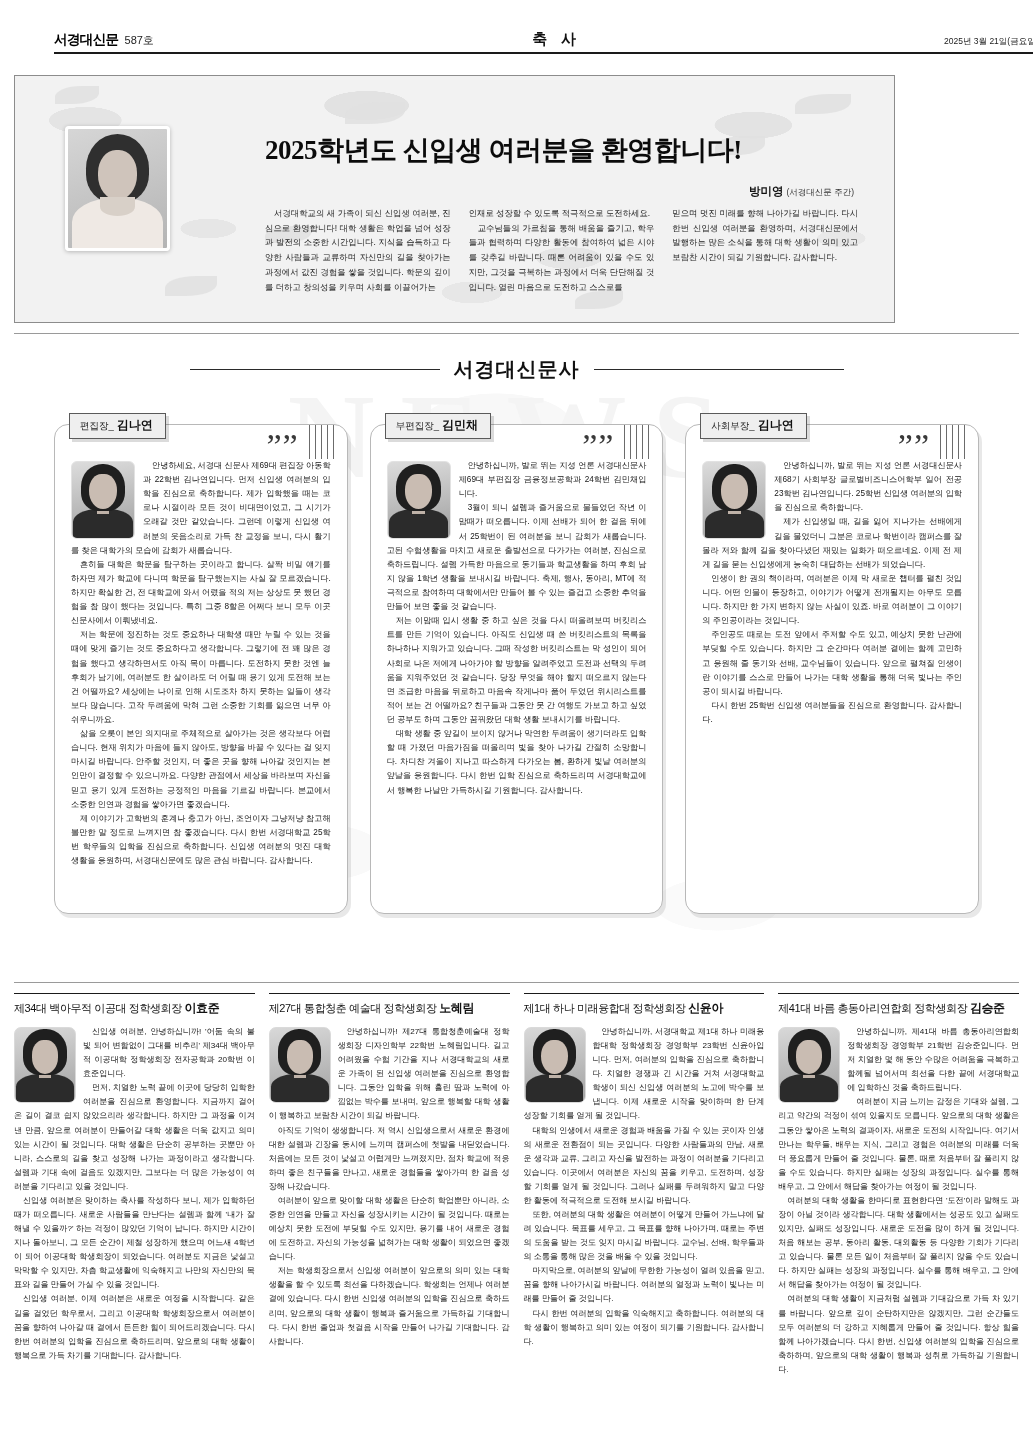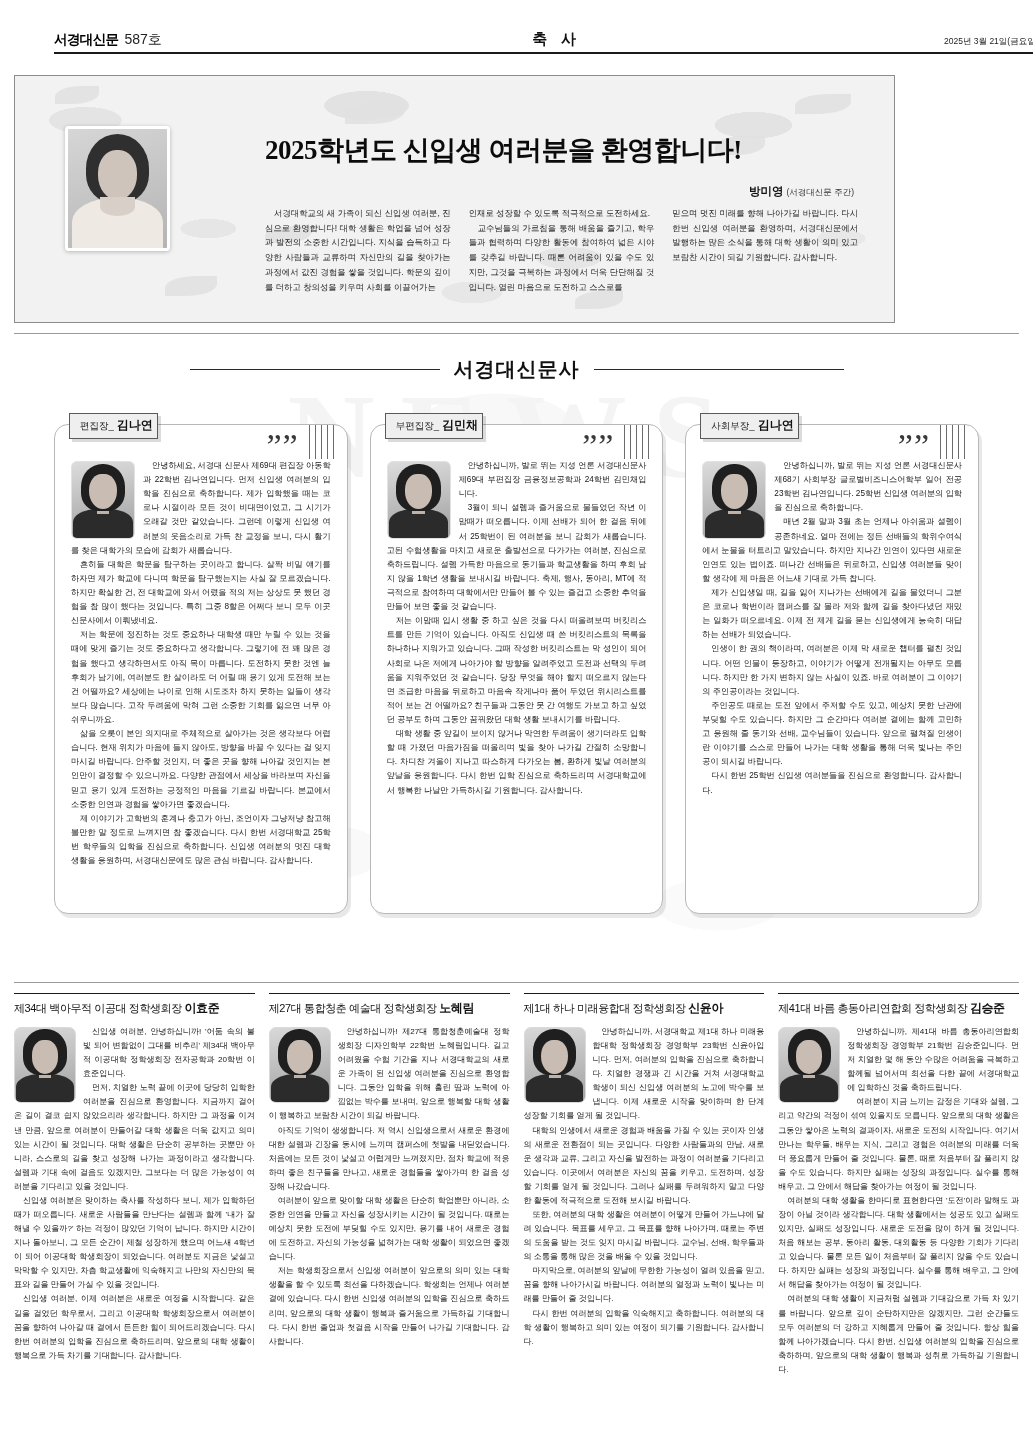--- a/index.html
+++ b/index.html
@@ -24,21 +24,21 @@
     border-bottom: 2.2px solid #1a1a1a;
     padding-bottom: 3px;
     margin-left: 40px;
   }
   .mh-left { display: flex; align-items: baseline; gap: 6px; }
   .mh-logo {
     font-family: "Liberation Serif", "DejaVu Serif", serif;
     font-weight: bold; font-size: 13.5px; letter-spacing: -0.6px;
     color: #000;
   }
-  .mh-issue { font-size: 14px; color: #222; }
+  .mh-issue { font-size: 11px; color: #222; }
   .mh-center {
     position: absolute; left: 0; right: 0; text-align: center;
     font-family: "Liberation Serif", "DejaVu Serif", serif;
     font-weight: bold; font-size: 15px; letter-spacing: 5px;
     bottom: 3px;
   }
   .mh-right { display: flex; align-items: baseline; gap: 12px; }
   .mh-date { font-size: 8.5px; color: #222; }
   .mh-page {
     font-family: "Liberation Serif", "DejaVu Serif", serif;
@@ -172,21 +172,21 @@
     border: 1px solid #b8b8b8;
     border-radius: 14px;
     box-shadow: 3px 4px 0 rgba(0,0,0,.09);
     padding: 34px 16px 16px 16px;
     min-height: 490px;
   }
   .card-tag {
     position: absolute; left: 14px; top: -12px;
     background: #efefef;
     border: 1.2px solid #5a5a5a;
-    padding: 3px 4px 4px 10px;
+    padding: 3px 12px 4px 10px;
     font-size: 11px;
     box-shadow: 3px 3px 0 rgba(0,0,0,.14);
     white-space: nowrap;
   }
   .card-tag .role { font-size: 9.5px; color: #222; }
   .card-tag .name { font-size: 12px; font-weight: bold; margin-left: 3px; }
   .quote {
     position: absolute; right: 48px; top: 4px;
     font-family: "Liberation Serif", "DejaVu Serif", serif;
     font-size: 34px; color: #3a3a3a; letter-spacing: 1px;
@@ -364,21 +364,20 @@
       <div class="quote">””</div>
       <div class="card-lines"></div>
       <div class="card-photo">
         <div class="cp-body"></div>
           <div class="cp-neck"></div>
         <div class="cp-hair"></div>
           <div class="cp-face"></div>
       </div>
       <div class="card-text">
         <p>안녕하십니까, 발로 뛰는 지성 언론 서경대신문사 제68기 사회부장 글로벌비즈니스어학부 일어 전공 23학번 김나연입니다. 25학번 신입생 여러분의 입학을 진심으로 축하합니다.</p>
-        <p>매년 2월 말과 3월 초는 언제나 아쉬움과 설렘이 공존하네요. 얼마 전에는 정든 선배들의 학위수여식에서 눈물을 터트리고 말았습니다. 하지만 지나간 인연이 있다면 새로운 인연도 있는 법이죠. 떠나간 선배들은 뒤로하고, 신입생 여러분들 맞이할 생각에 제 마음은 어느새 기대로 가득 찹니다.</p>
         <p>제가 신입생일 때, 길을 잃어 지나가는 선배에게 길을 물었더니 그분은 코로나 학번이라 캠퍼스를 잘 몰라 저와 함께 길을 찾아다녔던 재밌는 일화가 떠오르네요. 이제 전 제게 길을 묻는 신입생에게 능숙히 대답하는 선배가 되었습니다.</p>
         <p>인생이 한 권의 책이라며, 여러분은 이제 막 새로운 챕터를 펼친 것입니다. 어떤 인물이 등장하고, 이야기가 어떻게 전개될지는 아무도 모릅니다. 하지만 한 가지 변하지 않는 사실이 있죠. 바로 여러분이 그 이야기의 주인공이라는 것입니다.</p>
         <p>주인공도 때로는 도전 앞에서 주저할 수도 있고, 예상치 못한 난관에 부딪힐 수도 있습니다. 하지만 그 순간마다 여러분 곁에는 함께 고민하고 응원해 줄 동기와 선배, 교수님들이 있습니다. 앞으로 펼쳐질 인생이란 이야기를 스스로 만들어 나가는 대학 생활을 통해 더욱 빛나는 주인공이 되시길 바랍니다.</p>
         <p>다시 한번 25학번 신입생 여러분들을 진심으로 환영합니다. 감사합니다.</p>
       </div>
     </div>
 
   </div>
 </div>
 

